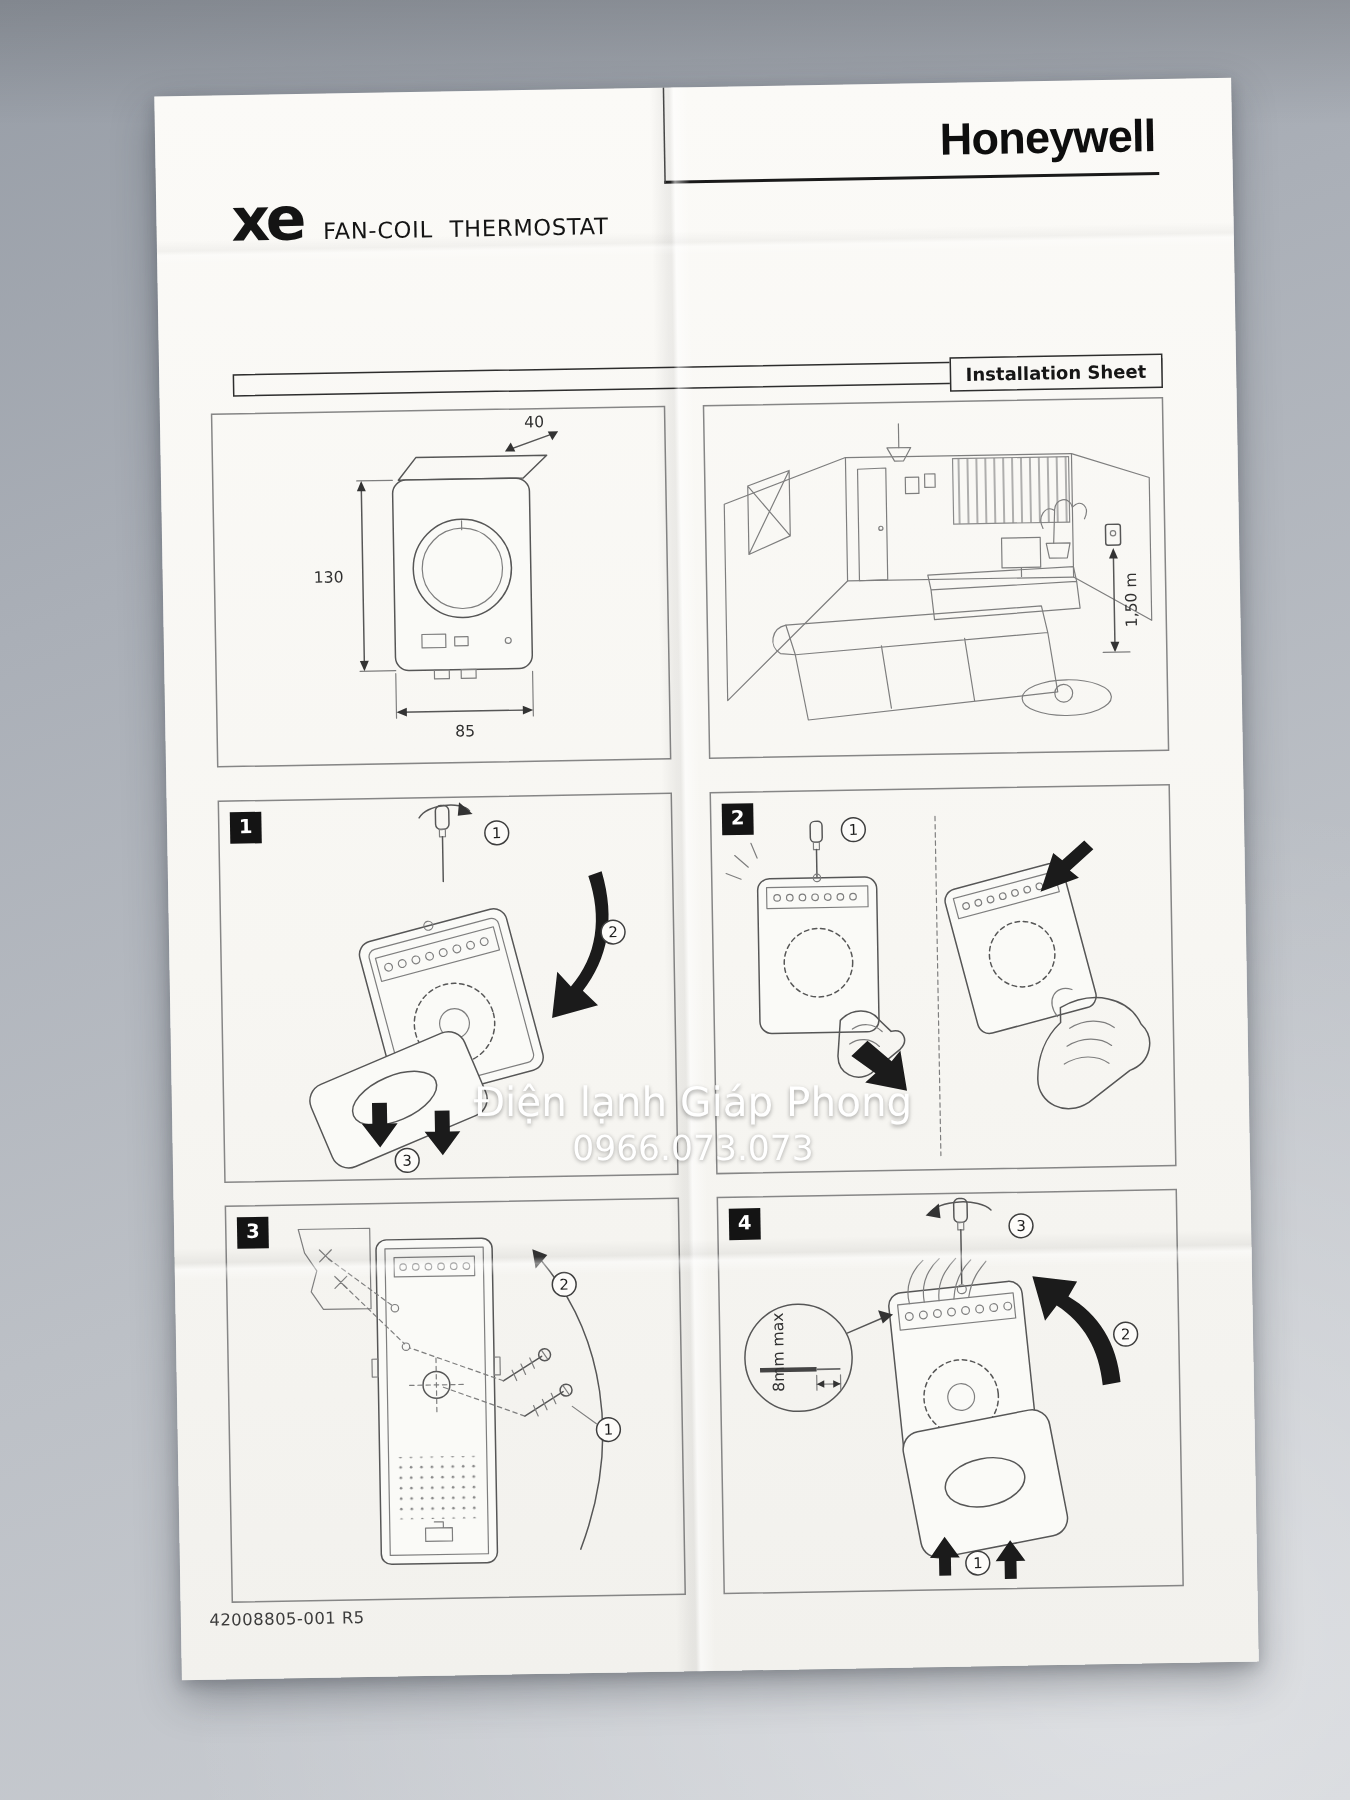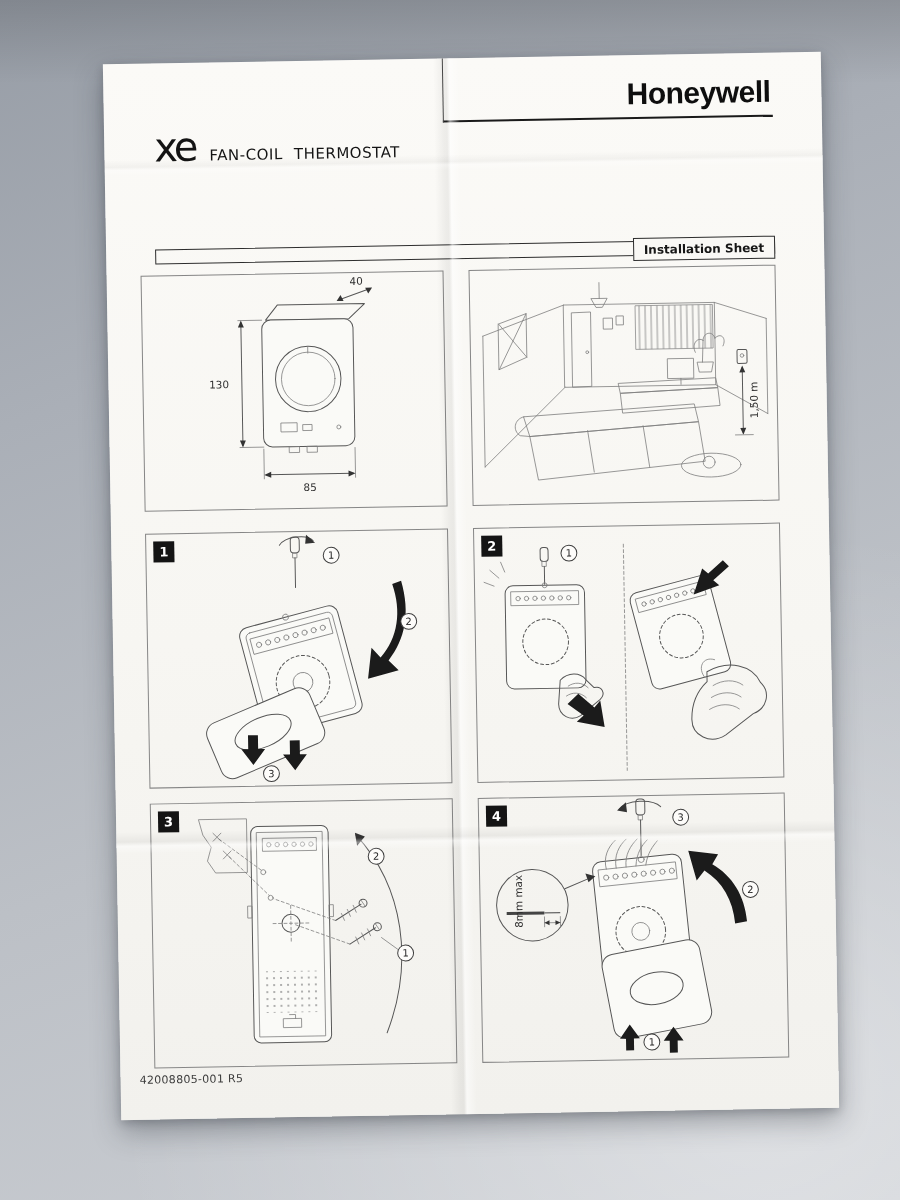--- a/index.html
+++ b/index.html
@@ -24,21 +24,21 @@
     background:linear-gradient(180deg, rgba(0,0,0,0) 0%, rgba(0,0,0,0.05) 45%, rgba(255,255,255,0.45) 65%, rgba(0,0,0,0) 100%);}
   .crease-h2{position:absolute;left:0;right:0;top:96px;height:16px;pointer-events:none;
     background:linear-gradient(180deg, rgba(0,0,0,0) 0%, rgba(0,0,0,0.035) 45%, rgba(255,255,255,0.3) 65%, rgba(0,0,0,0) 100%);}
 
   .brand{position:absolute;top:22px;right:51px;font-family:"Liberation Sans",sans-serif;
     font-weight:bold;font-size:30px;letter-spacing:-0.5px;color:#0e0e0e;}
   .header-hline{position:absolute;top:62px;left:339px;width:330px;height:2px;background:#1a1a1a;}
   .header-vline{position:absolute;top:0;left:339px;width:1px;height:64px;background:#4a4a4a;}
 
   .product-line{position:absolute;top:64px;left:50px;display:flex;align-items:baseline;gap:14px;color:#141414;}
-  .xe{font-size:40px;font-weight:400;letter-spacing:-3px;line-height:1;}
+  .xe{font-size:40px;font-weight:700;letter-spacing:-3px;line-height:1;}
   .ptitle{font-size:15px;font-weight:500;letter-spacing:0.5px;word-spacing:6px;}
 
   .sheet-bar{position:absolute;left:49px;top:186px;width:620px;height:15px;border:1.5px solid #2d2d2d;box-sizing:border-box;}
   .sheet-label{position:absolute;right:-1px;top:-4px;height:21px;border:1.5px solid #2d2d2d;background:#f9f8f5;
     padding:0 10px;font-size:12px;font-weight:bold;color:#161616;display:flex;align-items:center;}
 
   .panel{position:absolute;border:1px solid #868686;box-sizing:border-box;}
   .pA{left:34px;top:212px;width:303px;height:236px;}
   .pB{left:362px;top:212px;width:307px;height:236px;}
   .p1{left:34px;top:470px;width:303px;height:255px;}
@@ -379,13 +379,17 @@
       </svg>
     </div>
 
     <div class="partnum">42008805-001 R5</div>
 
     <div class="crease-v"></div>
     <div class="crease-h1"></div>
     <div class="crease-h2"></div>
   </div>
 
+  <div class="watermark">
+    <div class="wm1">Điện lạnh Giáp Phong</div>
+    <div class="wm2">0966.073.073</div>
+  </div>
 </div>
 
 </body></html>

